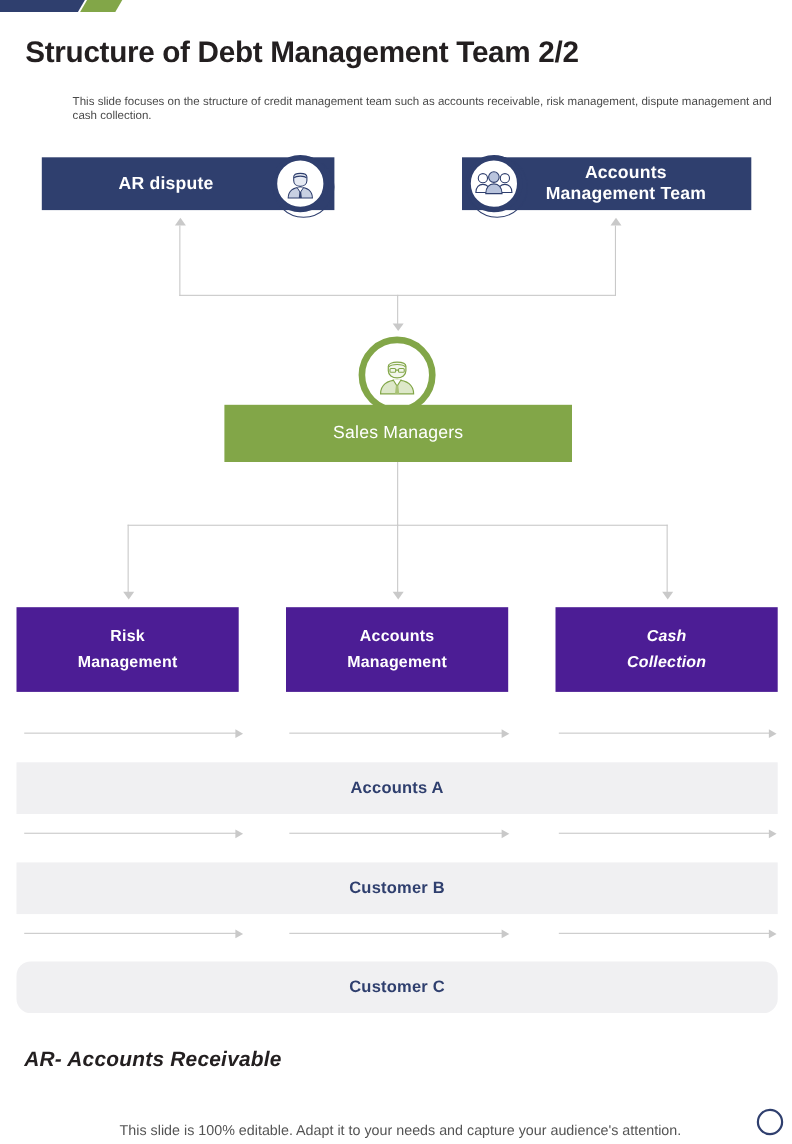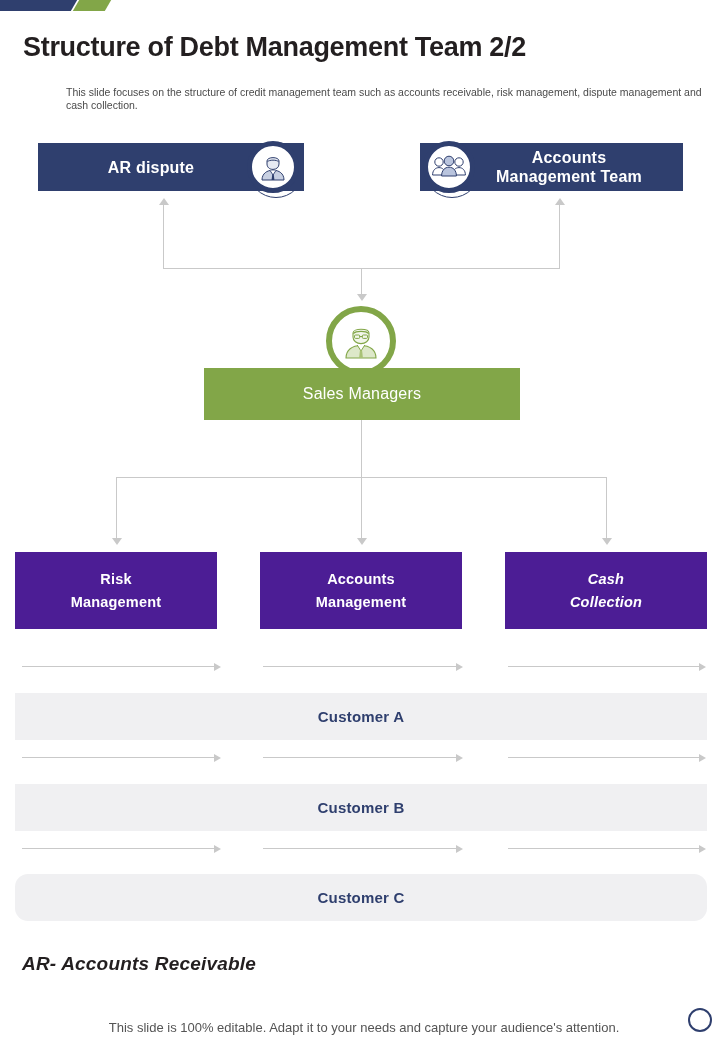--- a/index.html
+++ b/index.html
@@ -335,21 +335,21 @@
 </div>
 
 <div class="conn conn-h" style="top:666px; left:22px;  width:193px;"></div>
 <div class="arrow-right" style="top:663px; left:214px;"></div>
 <div class="conn conn-h" style="top:666px; left:263px; width:194px;"></div>
 <div class="arrow-right" style="top:663px; left:456px;"></div>
 <div class="conn conn-h" style="top:666px; left:508px; width:192px;"></div>
 <div class="arrow-right" style="top:663px; left:699px;"></div>
 
 <div class="customer-band" id="band-customer-a">
-  <span class="customer-label">Customer A</span>
+  <span class="customer-label">Accounts A</span>
 </div>
 
 <div class="conn conn-h" style="top:757px; left:22px;  width:193px;"></div>
 <div class="arrow-right" style="top:754px; left:214px;"></div>
 <div class="conn conn-h" style="top:757px; left:263px; width:194px;"></div>
 <div class="arrow-right" style="top:754px; left:456px;"></div>
 <div class="conn conn-h" style="top:757px; left:508px; width:192px;"></div>
 <div class="arrow-right" style="top:754px; left:699px;"></div>
 
 <div class="customer-band" id="band-customer-b">

